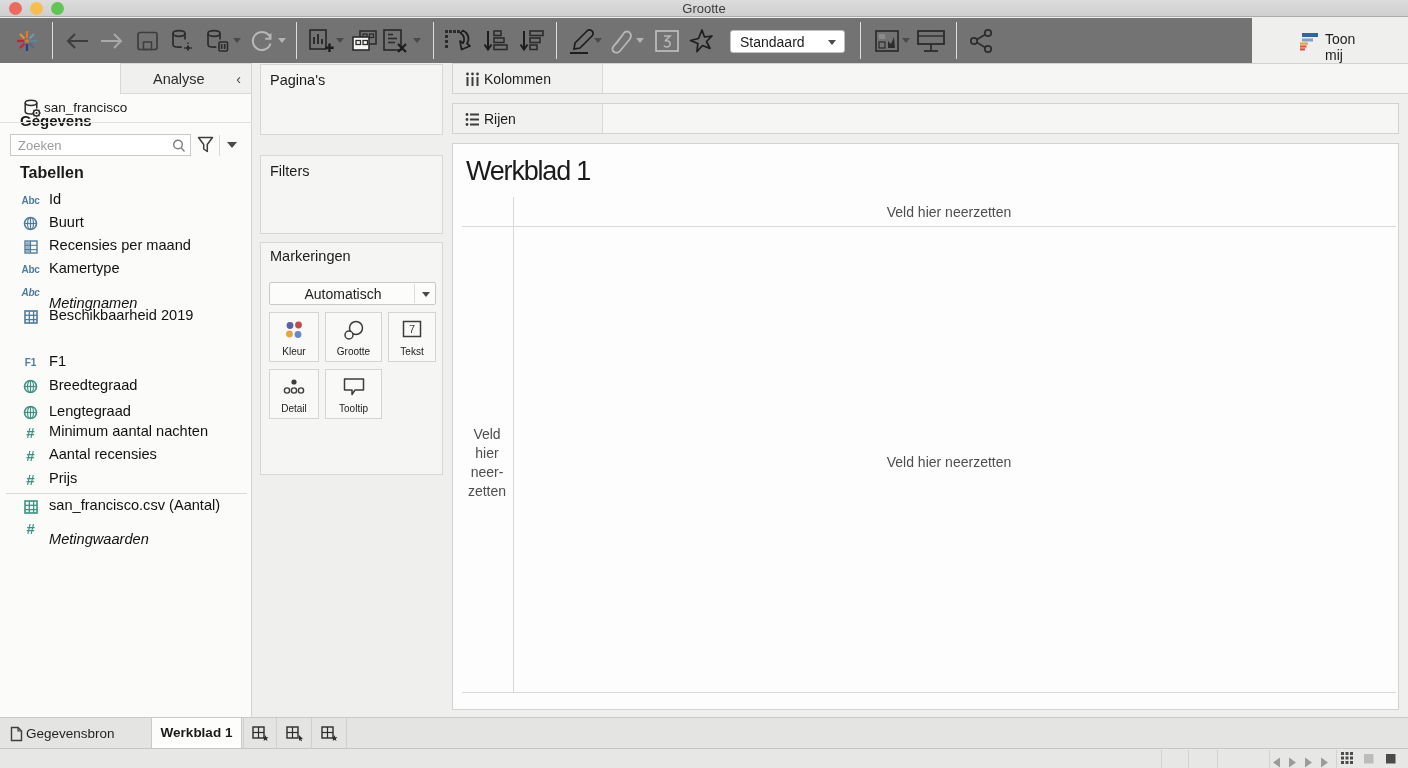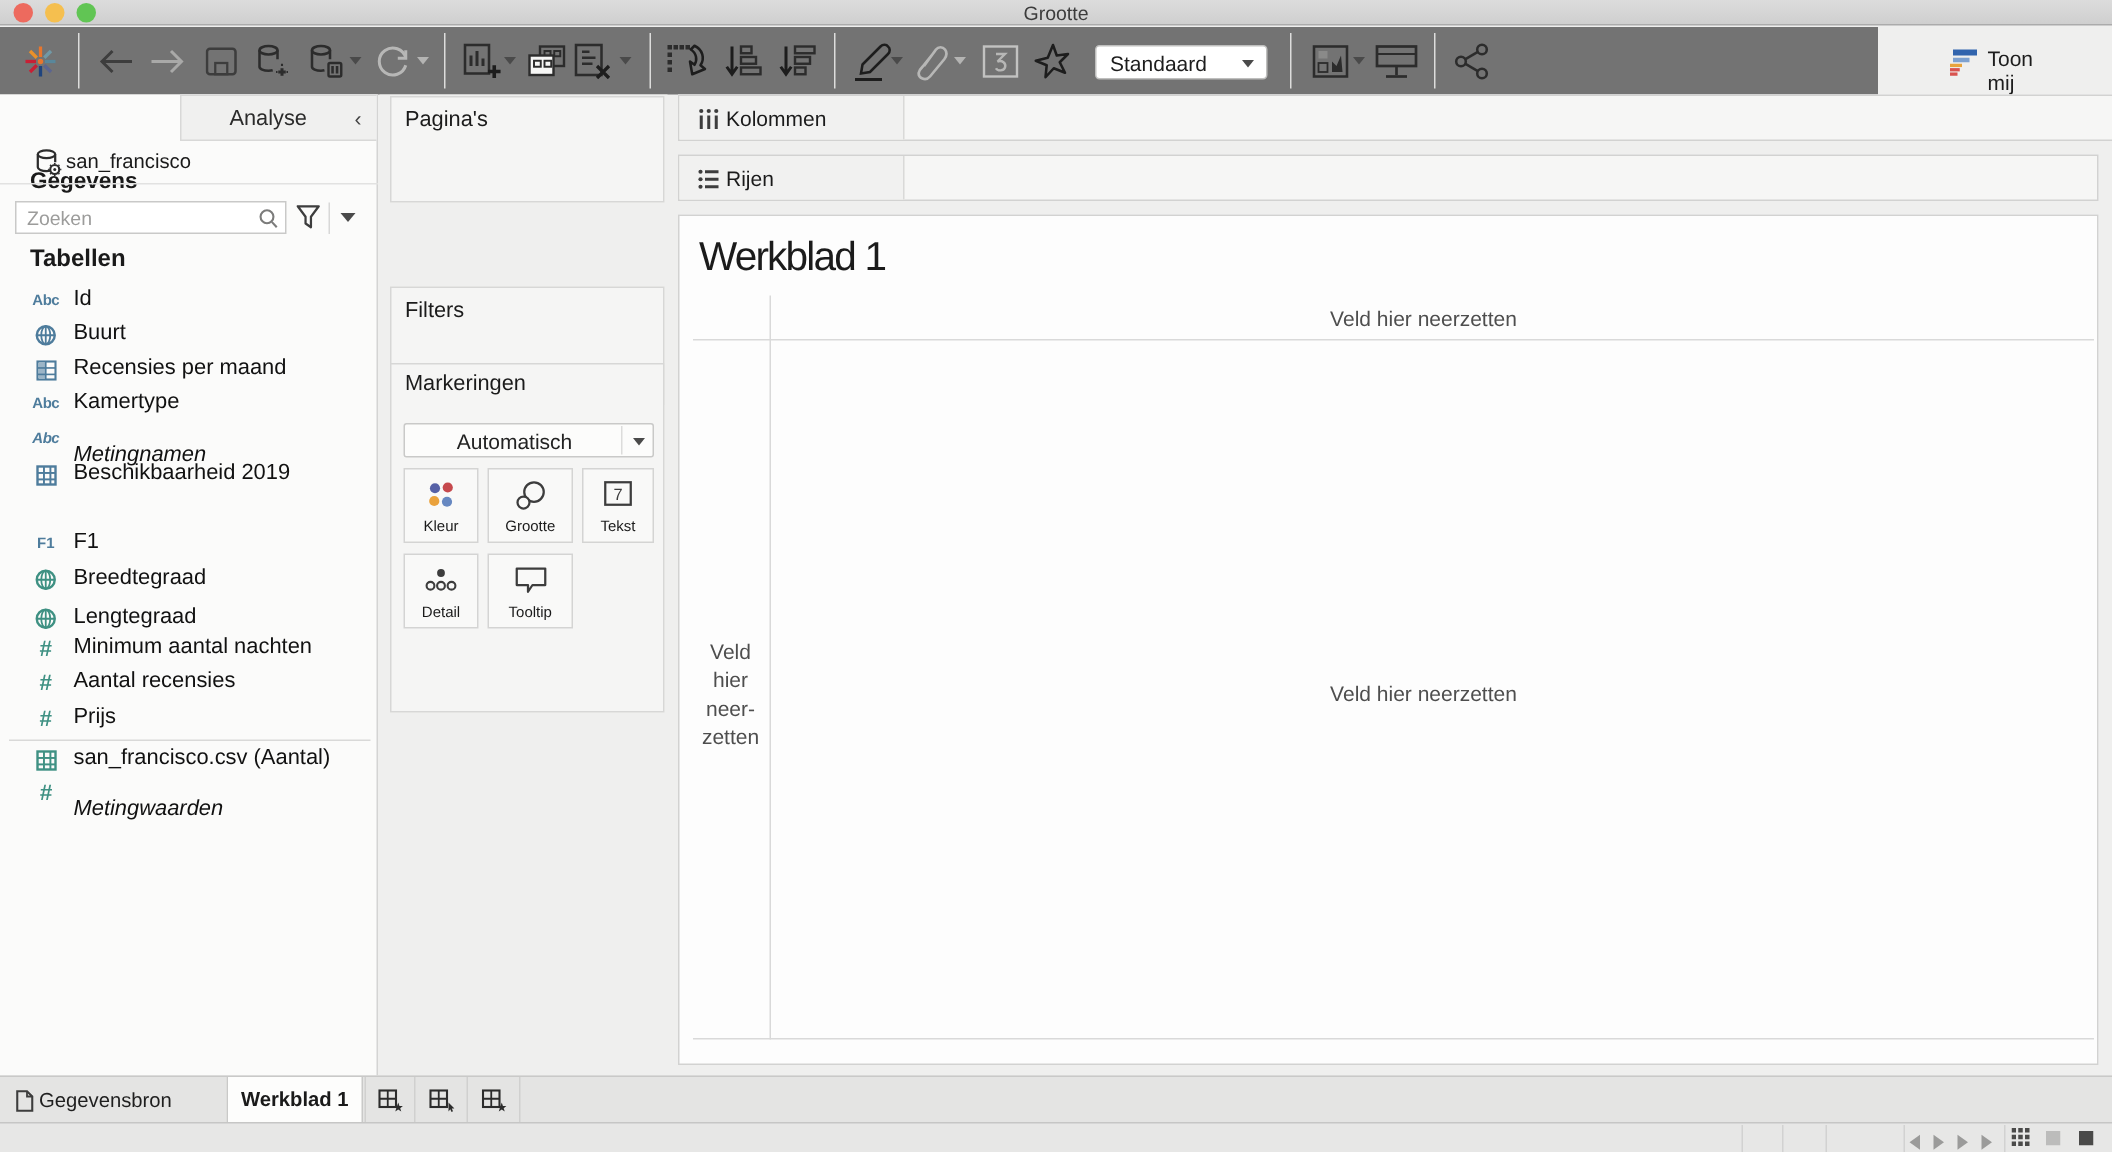--- a/index.html
+++ b/index.html
@@ -39,21 +39,21 @@
   .ficon { position:absolute; left:22px; top:3px; width:17px; height:17px; display:flex; align-items:center; justify-content:center; }
   .fname { position:absolute; left:49px; top:2px; font-size:14.6px; color:#111; white-space:nowrap; }
   .itxt { font-style:italic;margin-top:12px; }
   #fieldsep { position:absolute; left:6px; top:430px; width:241px; height:1px; background:#d9d9d8; }
 
   
   #midcol { position:absolute; left:253px; top:63px; width:192px; height:654px; background:#efefee; }
   .card { position:absolute; left:7px; width:183px; background:#f5f5f4; border:1px solid #d7d7d6; }
   .card .ctitle { position:absolute; left:9px; top:7px; font-size:14.5px; color:#1b1b1b; }
   #card-paginas { top:1px; height:71px; }
-  #card-filters { top:92px; height:79px;margin-top:36px; }
+  #card-filters { top:92px; height:79px; }
   #card-mark { top:179px; height:233px; }
   #card-mark .ctitle { top:5px; }
   #autodrop { position:absolute; left:8px; top:39px; width:167px; height:23px; background:#fcfcfb;
     border:1px solid #c9c9c8; border-radius:2px; }
   #autodrop .adlabel { position:absolute; left:0; width:146px; text-align:center; top:3px; font-size:14px; color:#222; }
   #autodrop .adsep { position:absolute; right:20px; top:1px; bottom:1px; width:1px; background:#dcdcdb; }
   #autodrop .adcaret { position:absolute; right:5px; top:9px; width:0; height:0;
     border-left:4.5px solid transparent; border-right:4.5px solid transparent; border-top:5.5px solid #4a4a4a; }
   .mbtn { position:absolute; background:#f9f9f8; border:1px solid #d4d4d3; }
   .mbtn .mlabel { position:absolute; left:0; right:0; bottom:4px; text-align:center; font-size:10px; color:#1b1b1b; }

